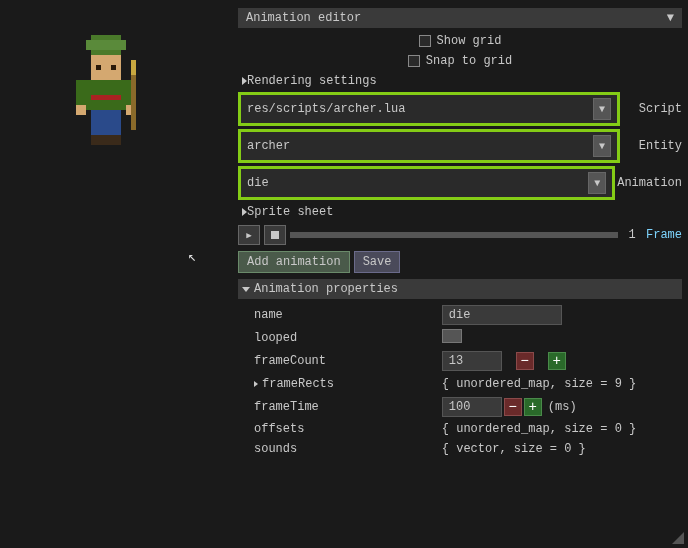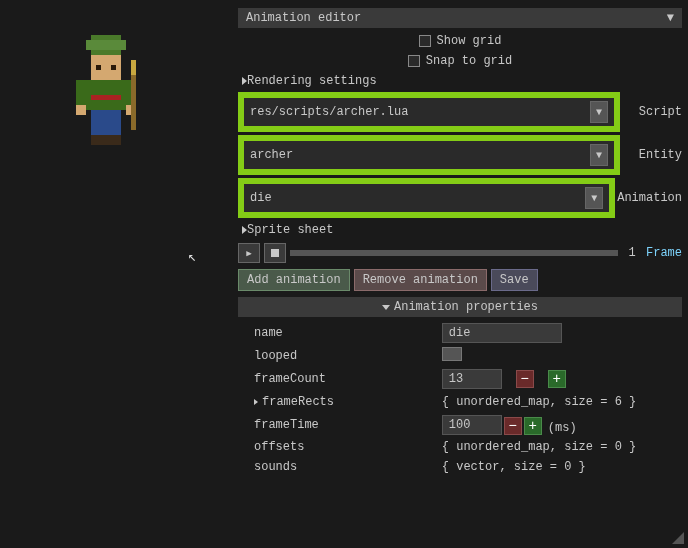--- a/index.html
+++ b/index.html
@@ -95,21 +95,21 @@
     .select-row {
       display: flex;
       align-items: center;
       gap: 2px;
       margin-bottom: 1px;
     }
 
     .select-field {
       flex: 1;
       background: #2a2a2a;
-      border: 6px solid #84cc16;
+      border: 3px solid #84cc16;
       color: #c8c8c8;
       padding: 3px 6px;
       font-family: 'Courier New', monospace;
       font-size: 12px;
       display: flex;
       align-items: center;
       justify-content: space-between;
     }
 
     .select-arrow-btn {
@@ -228,21 +228,20 @@
     }
 
     
     .properties-header {
       display: flex;
       align-items: center;
       gap: 4px;
       background: #3a3a3a;
       padding: 3px 4px;
       margin-bottom: 2px;
-      justify-content: center;
     }
 
     .triangle-down {
       width: 0;
       height: 0;
       border-top: 5px solid #c8c8c8;
       border-left: 4px solid transparent;
       border-right: 4px solid transparent;
       display: inline-block;
     }
@@ -330,21 +329,21 @@
       font-size: 14px;
       line-height: 1;
     }
 
     .map-text {
       color: #c8c8c8;
     }
 
     .time-row {
       display: flex;
-      align-items: flex-end;
+      align-items: center;
       gap: 2px;
     }
 
     .ms-label {
       color: #c8c8c8;
       margin-left: 4px;
     }
 
     .prop-collapsible {
       display: flex;
@@ -481,21 +480,20 @@
       <div class="stop-btn">
         <span class="stop-icon"></span>
       </div>
       <div class="frame-slider"></div>
       <span class="frame-value">1</span>
       <span class="frame-label">Frame</span>
     </div>
 
     <div class="action-row">
       <button class="btn-add">Add animation</button>
-      <button class="btn-remove">Remove animation</button>
       <button class="btn-save">Save</button>
     </div>
 
     <div class="properties-header">
       <div class="triangle-down"></div>
       <span>Animation properties</span>
     </div>
 
     <table class="props-table">
       <tbody>
@@ -526,21 +524,21 @@
         </tr>
 
         <tr>
           <td class="prop-name">
             <div class="prop-collapsible" style="padding-left:0;">
               <div class="triangle-right-sm"></div>
               <span>frameRects</span>
             </div>
           </td>
           <td class="prop-value">
-            <span class="map-text">{ unordered_map, size = 6 }</span>
+            <span class="map-text">{ unordered_map, size = 9 }</span>
           </td>
         </tr>
 
         <tr>
           <td class="prop-name">frameTime</td>
           <td class="prop-value">
             <div class="time-row">
               <input class="count-input" type="text" value="100" style="">
               <div class="minus-btn">−</div>
               <div class="plus-btn">+</div>

